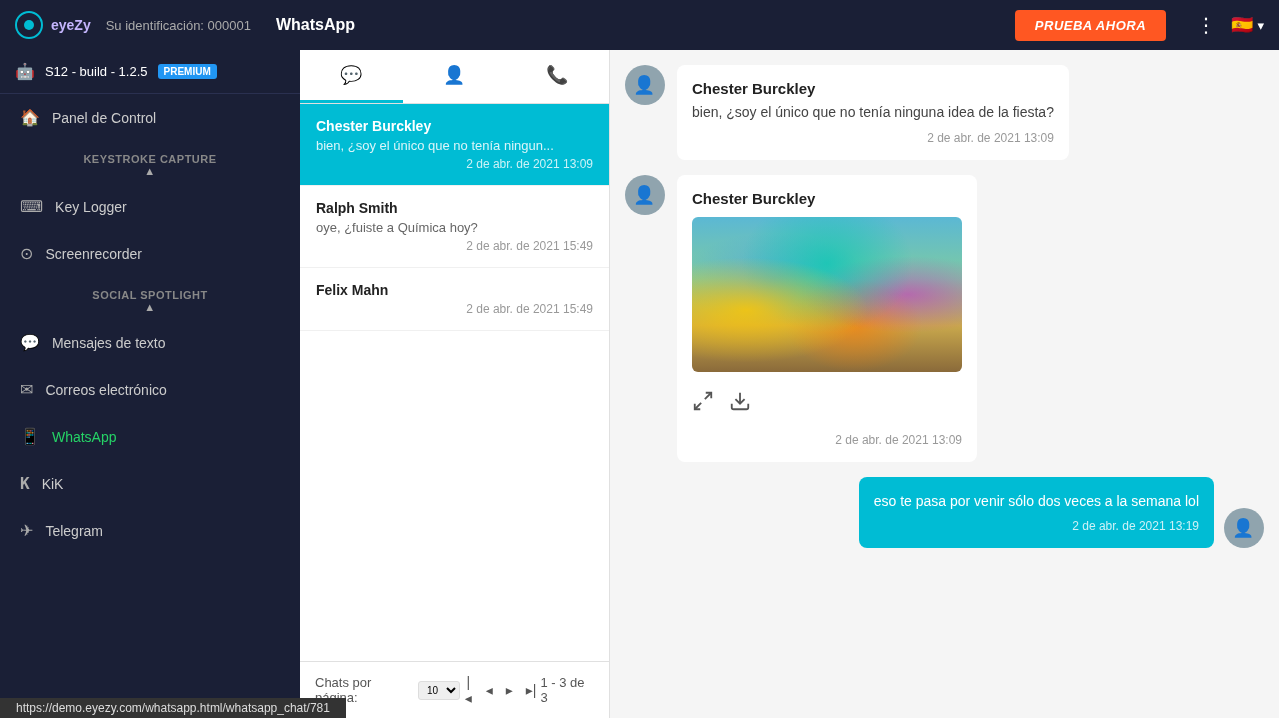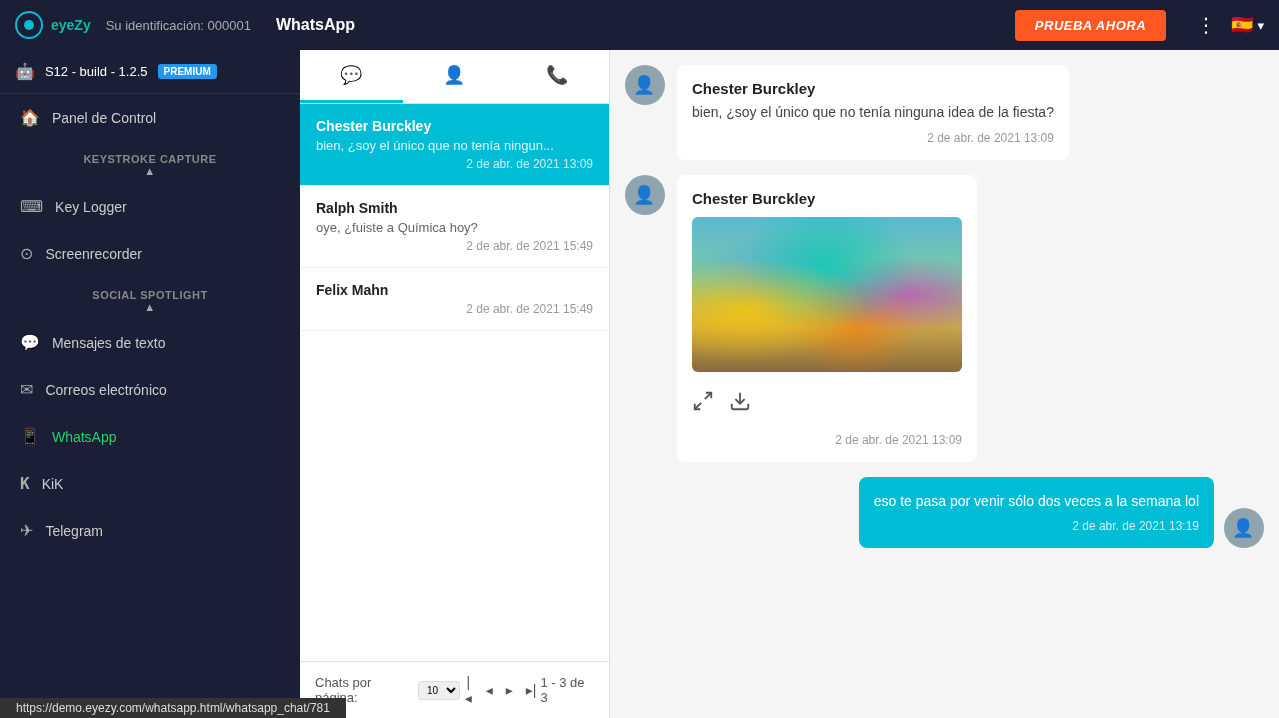--- a/index.html
+++ b/index.html
@@ -25,21 +25,21 @@
       border-radius: 50%;
       border: 2px solid #00bcd4;
       display: flex; align-items: center; justify-content: center;
     }
     .logo-inner {
       width: 10px; height: 10px;
       border-radius: 50%;
       background: #00bcd4;
     }
     .header-brand {
-      color: #14b8a6; font-size: 14px; font-weight: bold;
+      color: #c4b5fd; font-size: 14px; font-weight: bold;
     }
     .header-id {
       color: #aaa; font-size: 13px;
     }
     .header-app-name {
       color: white; font-size: 16px; font-weight: bold;
       margin-left: 10px;
     }
     .header-spacer { flex: 1; }
     .header-btn {

